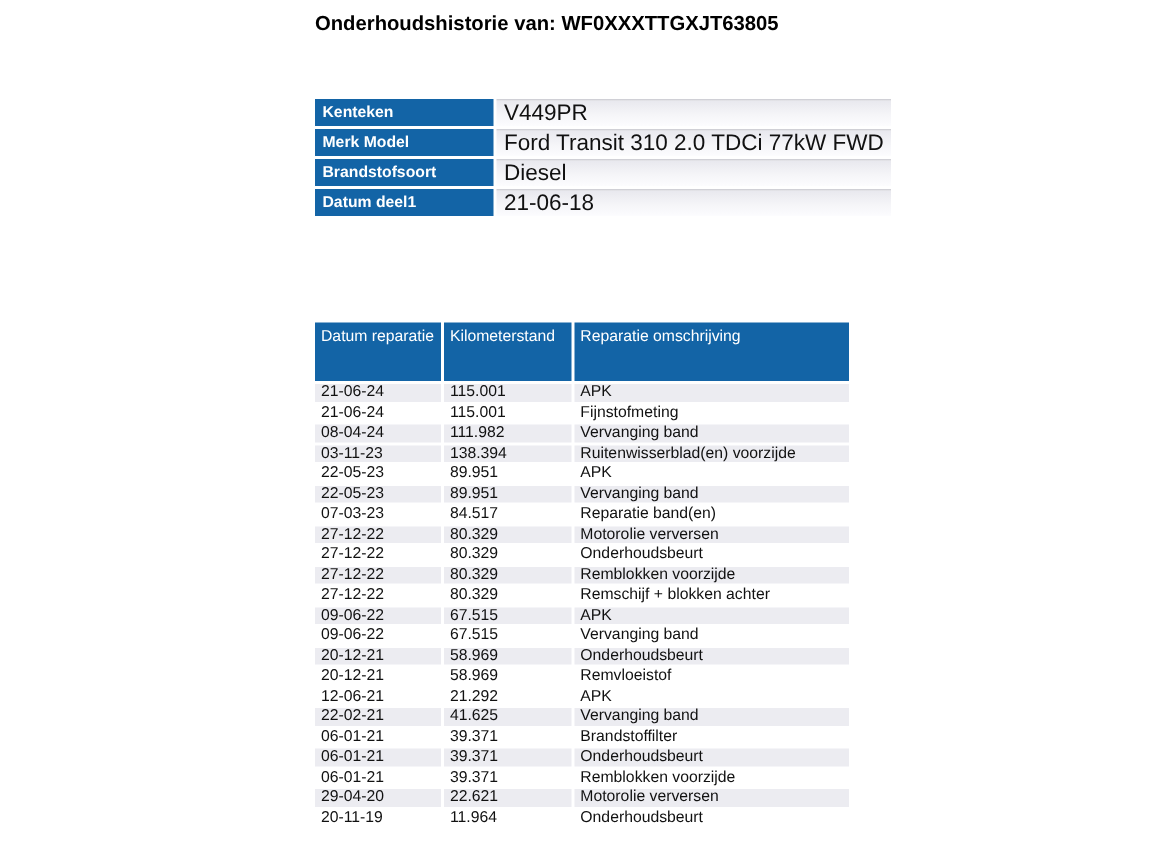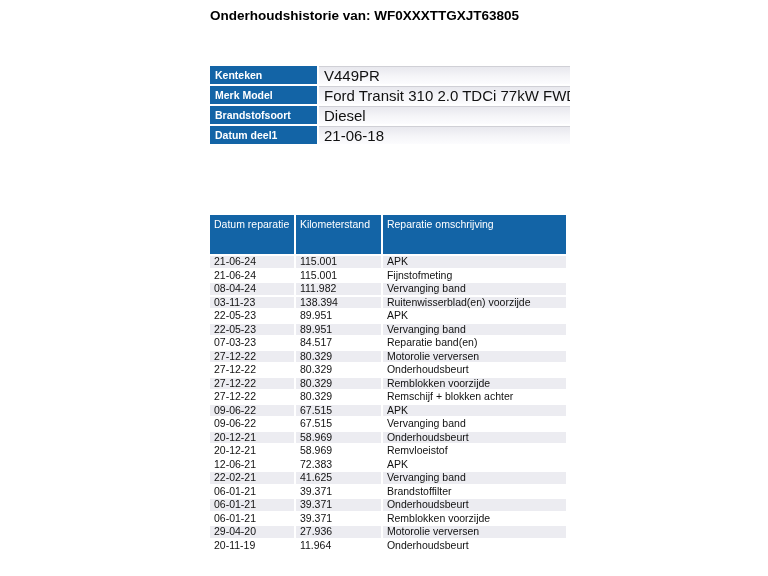--- a/index.html
+++ b/index.html
@@ -31,21 +31,21 @@
     left: 208px;
     top: 64px;
     width: 360px;
     border-collapse: separate;
     border-spacing: 2px 2px;
     table-layout: fixed;
   }
   .info-table td {
     height: 17px;
     vertical-align: middle;
-    padding: 0 0 0 5px;
+    padding: 0 12px 0 5px;
     overflow: hidden;
     white-space: nowrap;
   }
   .info-label {
     width: 102px;
     background: #1364a6;
     color: #ffffff;
     font-weight: bold;
     font-size: 10.5px;
   }
@@ -206,21 +206,21 @@
           <td>58.969</td>
           <td>Onderhoudsbeurt</td>
         </tr>
         <tr class="even">
           <td>20-12-21</td>
           <td>58.969</td>
           <td>Remvloeistof</td>
         </tr>
         <tr class="even">
           <td>12-06-21</td>
-          <td>72.383</td>
+          <td>21.292</td>
           <td>APK</td>
         </tr>
         <tr class="odd">
           <td>22-02-21</td>
           <td>41.625</td>
           <td>Vervanging band</td>
         </tr>
         <tr class="even">
           <td>06-01-21</td>
           <td>39.371</td>
@@ -231,21 +231,21 @@
           <td>39.371</td>
           <td>Onderhoudsbeurt</td>
         </tr>
         <tr class="even">
           <td>06-01-21</td>
           <td>39.371</td>
           <td>Remblokken voorzijde</td>
         </tr>
         <tr class="odd">
           <td>29-04-20</td>
-          <td>27.936</td>
+          <td>22.621</td>
           <td>Motorolie verversen</td>
         </tr>
         <tr class="even">
           <td>20-11-19</td>
           <td>11.964</td>
           <td>Onderhoudsbeurt</td>
         </tr>
       </tbody>
   </table>
 

